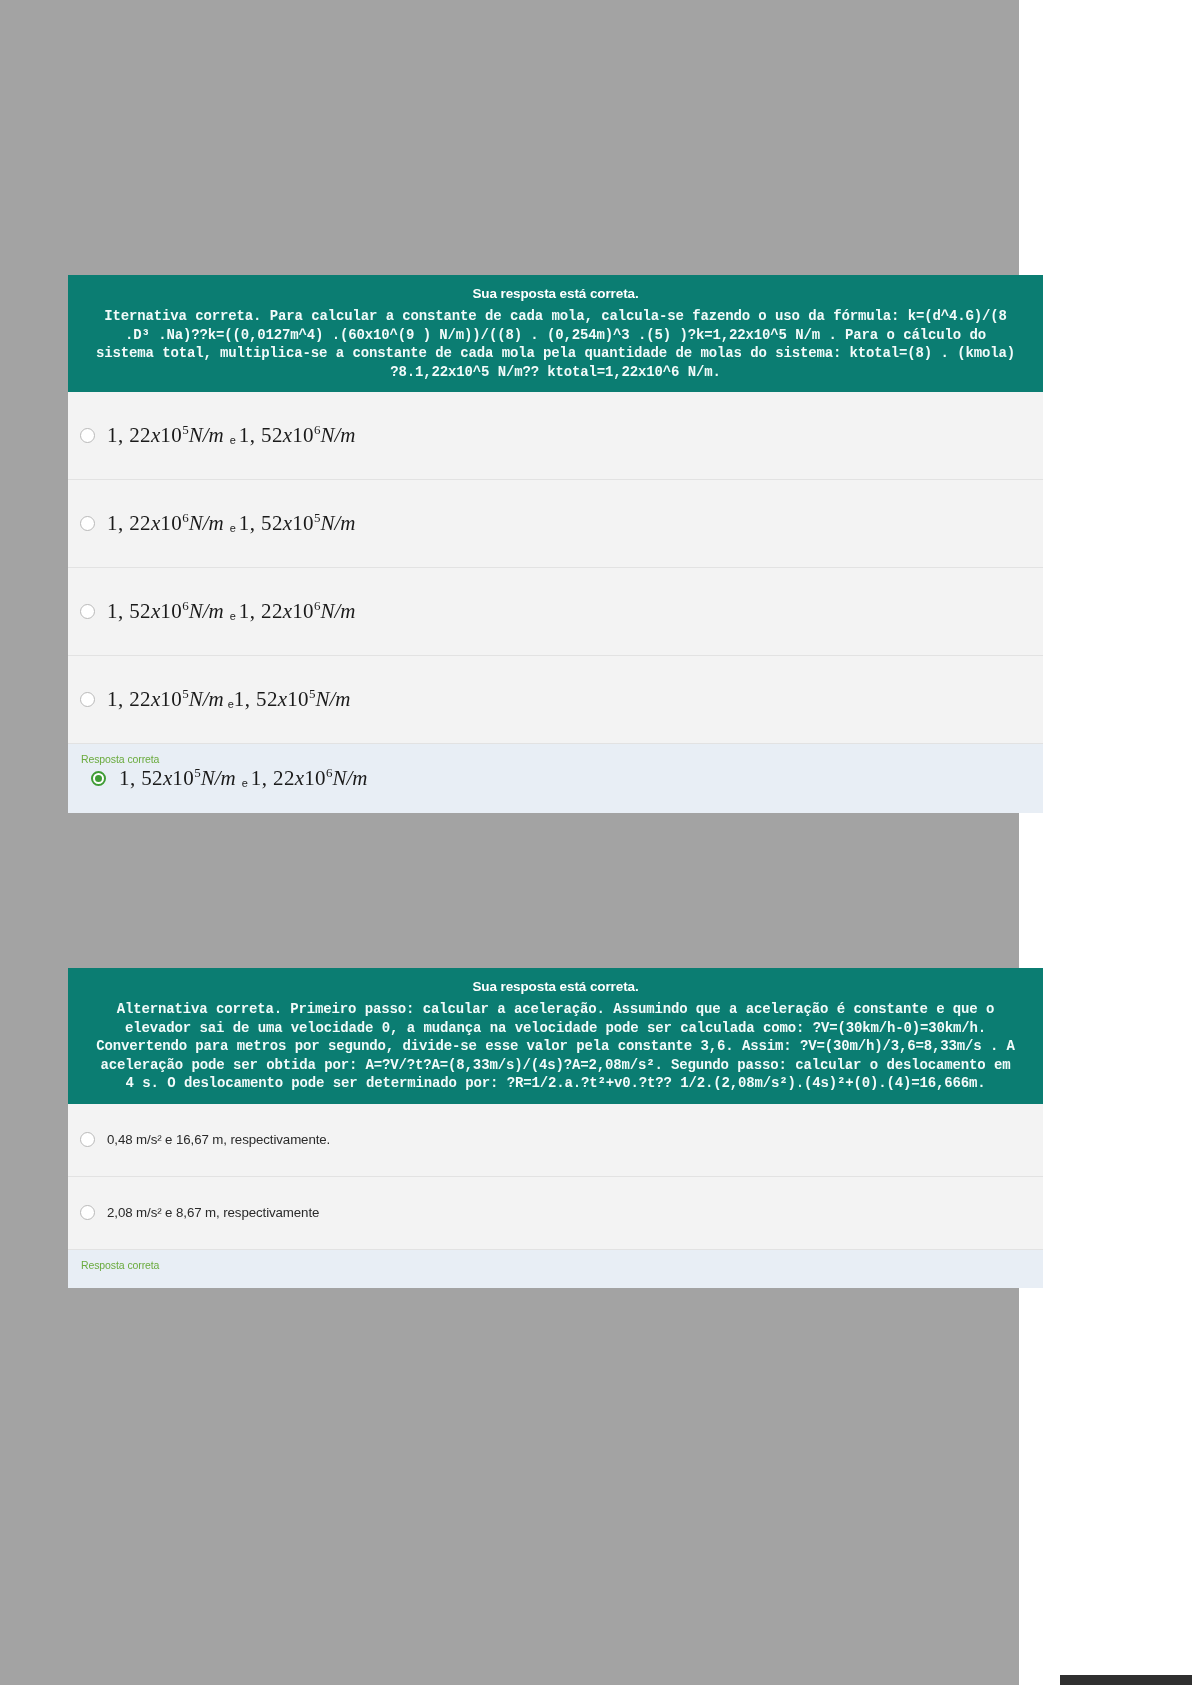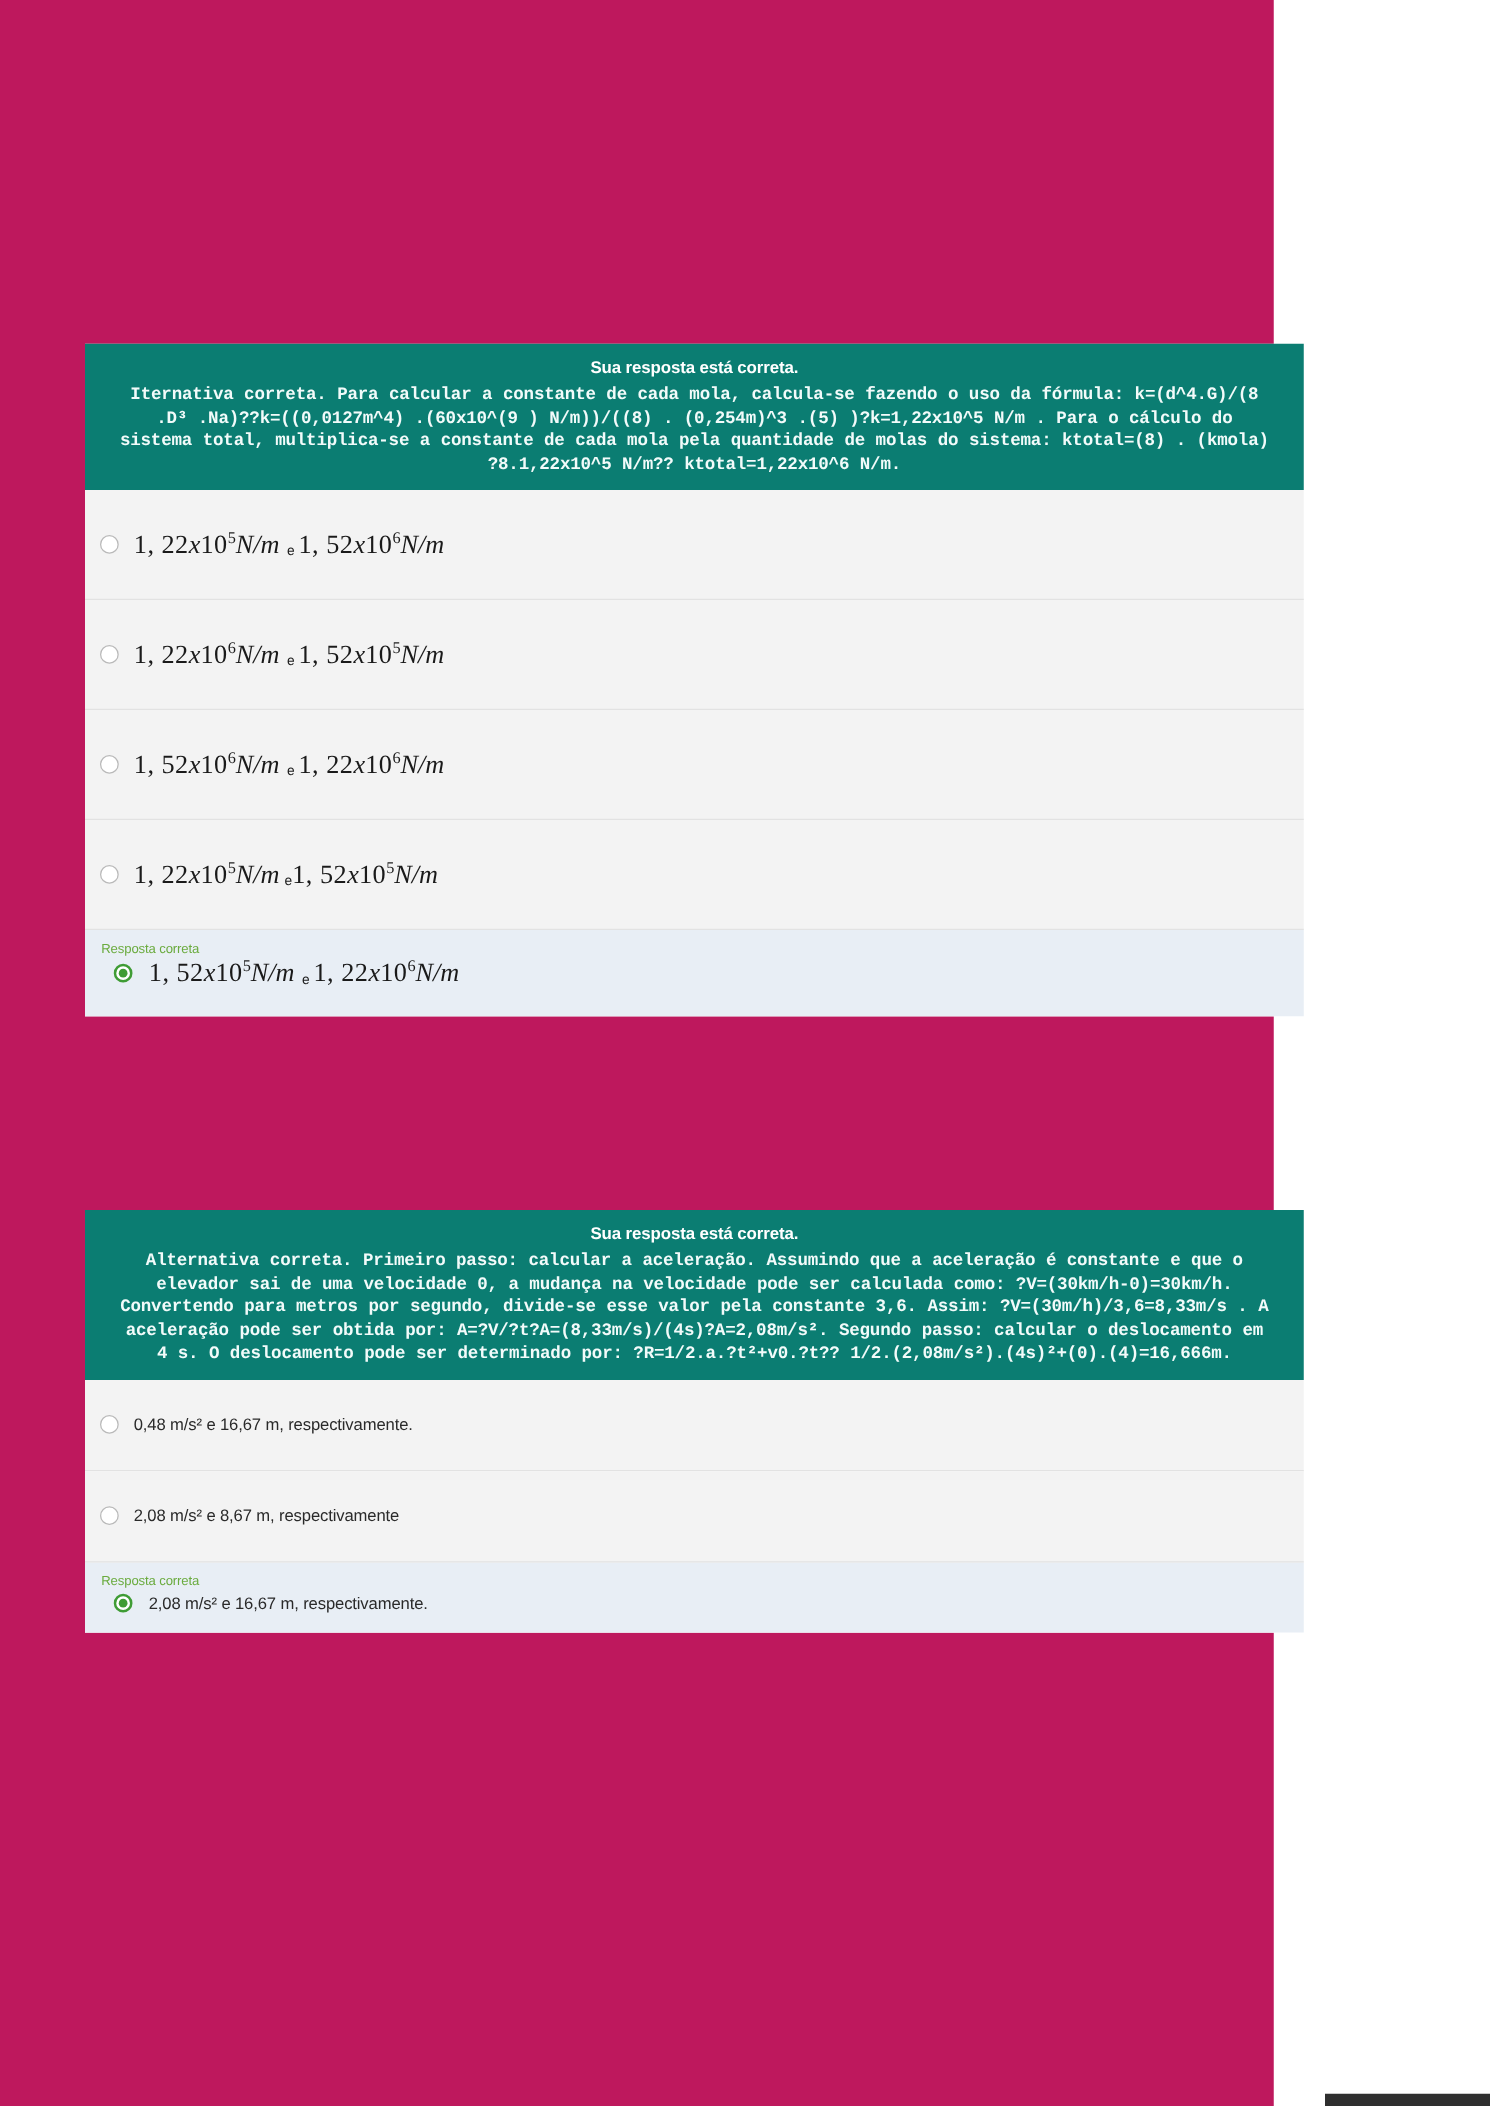--- a/index.html
+++ b/index.html
@@ -10,21 +10,21 @@
   body {
     width: 1192px;
     min-height: 1685px;
     font-family: "Liberation Sans", sans-serif;
     -webkit-font-smoothing: antialiased;
   }
   .page {
     position: relative;
     width: 1019px;
     min-height: 1685px;
-    background: #be185d;
+    background: #a3a3a3;
   }
 
   .quiz-block {
     position: absolute;
     left: 68px;
     width: 975px;
     background: #ffffff;
   }
   #quiz-block-1 { top: 275px; }
   #quiz-block-2 { top: 968px; }
@@ -233,22 +233,18 @@
         <div class="option-row plain">
           <span class="radio"></span>
           <span class="opt-label-plain">0,48 m/s² e 16,67 m, respectivamente.</span>
         </div>
         <div class="option-row plain">
           <span class="radio"></span>
           <span class="opt-label-plain">2,08 m/s² e 8,67 m, respectivamente</span>
         </div>
         <div class="correct-block plain">
           <div class="correct-tag">Resposta correta</div>
-          <div class="correct-row">
-            <span class="radio selected"></span>
-            <span class="opt-label-plain">2,08 m/s² e 16,67 m, respectivamente.</span>
-          </div>
         </div>
       </div>
   </div>
 
   <div class="footer-strip"></div>
 </div>
 
 </body></html>

